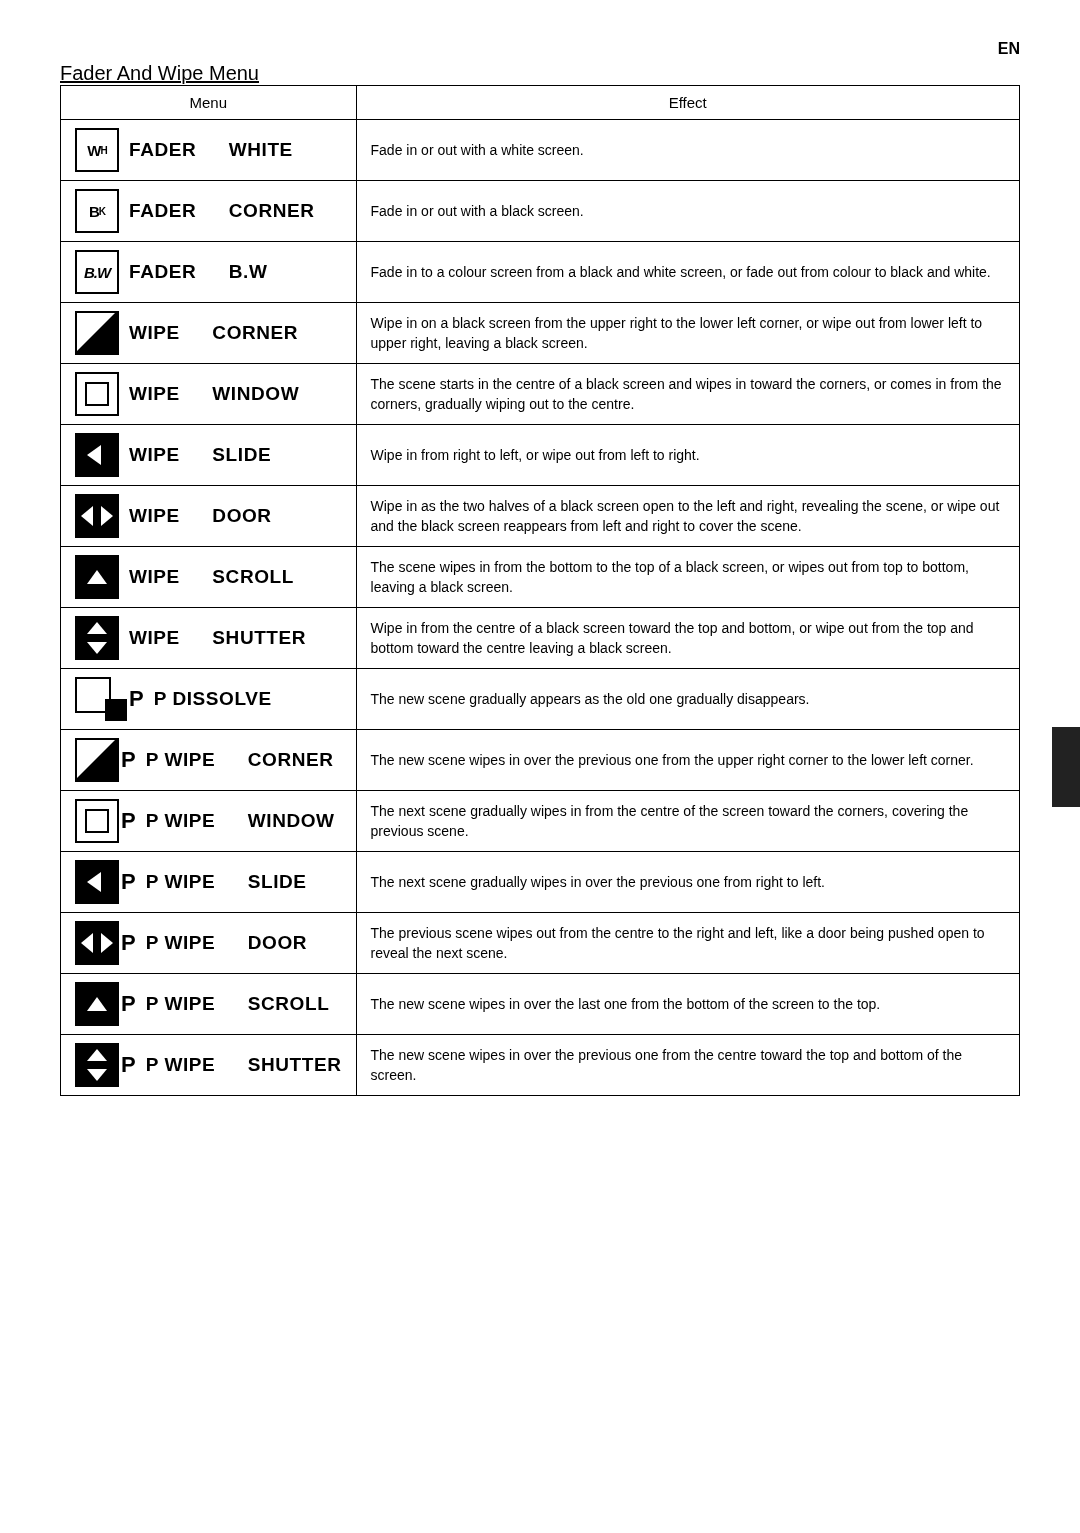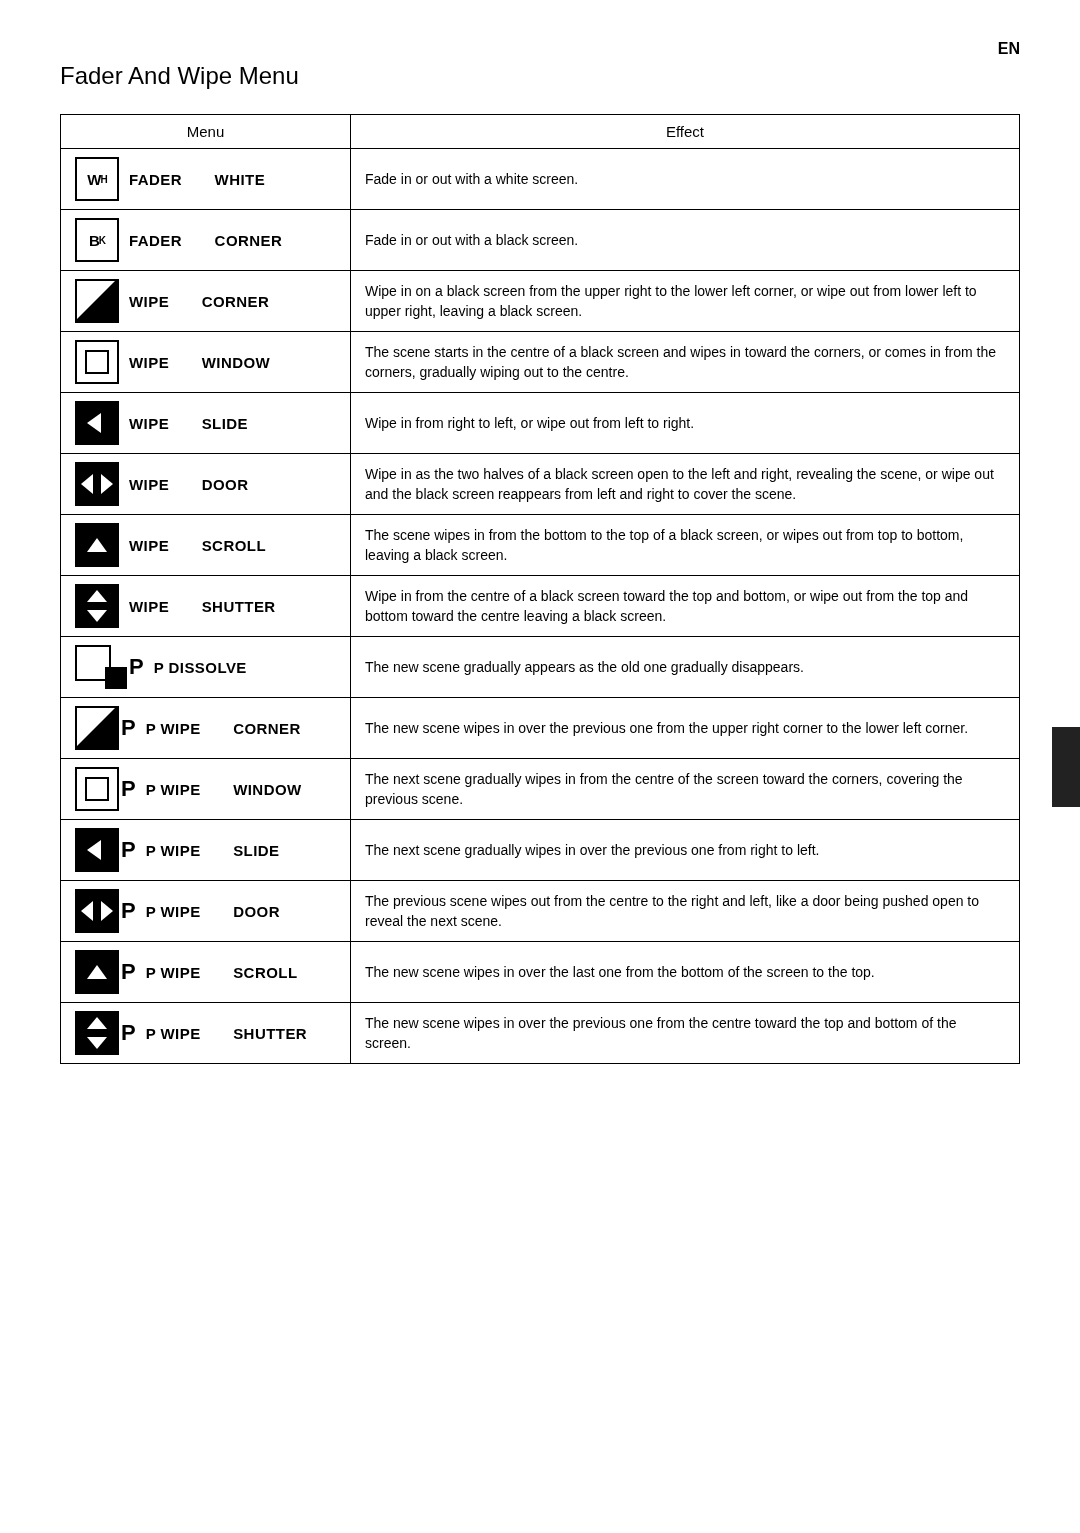--- a/index.html
+++ b/index.html
@@ -14,23 +14,24 @@
     }
 
     .lang-label {
       text-align: right;
       font-size: 16px;
       font-weight: bold;
       margin-bottom: 4px;
     }
 
     .page-title {
-      font-size: 24px;
+      font-size: 20px;
       font-weight: normal;
-      margin-bottom: 24px;
+      margin-bottom: 0;
+      text-decoration: underline;
     }
 
     table {
       width: 100%;
       border-collapse: collapse;
       border: 1.5px solid #000;
     }
 
     thead tr th {
       border: 1.5px solid #000;
@@ -70,21 +71,21 @@
       height: 44px;
       border: 2.5px solid #000;
       font-size: 18px;
       font-weight: bold;
       flex-shrink: 0;
       background: #fff;
     }
 
     .menu-text {
       font-weight: bold;
-      font-size: 15px;
+      font-size: 19px;
       letter-spacing: 0.03em;
     }
 
     
     .icon-corner {
       position: relative;
       background: #000;
       overflow: hidden;
     }
     .icon-corner::after {
@@ -221,20 +222,26 @@
         <td class="effect-cell">Fade in or out with a white screen.</td>
       </tr>
       <tr>
         <td class="menu-cell">
           <div class="menu-inner"><div class="icon-box" style="font-weight:bold;font-size:15px;letter-spacing:-1px;">B<sub style="font-size:10px;">K</sub></div><span class="menu-text">FADER</span>&nbsp;&nbsp;&nbsp;<span class="menu-text">CORNER</span></div>
         </td>
         <td class="effect-cell">Fade in or out with a black screen.</td>
       </tr>
       <tr>
         <td class="menu-cell">
+          <div class="menu-inner"><div class="icon-box" style="font-weight:bold;font-size:15px;letter-spacing:-1px; font-style:italic;">B.W</div><span class="menu-text">FADER</span>&nbsp;&nbsp;&nbsp;<span class="menu-text">B.W</span></div>
+        </td>
+        <td class="effect-cell">Fade in to a colour screen from a black and white screen, or fade out from colour to black and white.</td>
+      </tr>
+      <tr>
+        <td class="menu-cell">
           <div class="menu-inner"><div class="icon-box icon-corner"></div><span class="menu-text">WIPE</span>&nbsp;&nbsp;&nbsp;<span class="menu-text">CORNER</span></div>
         </td>
         <td class="effect-cell">Wipe in on a black screen from the upper right to the lower left corner, or wipe out from lower left to upper right, leaving a black screen.</td>
       </tr>
       <tr>
         <td class="menu-cell">
           <div class="menu-inner"><div class="icon-box icon-window" style="display:flex;align-items:center;justify-content:center;">
         <div class="icon-window-inner"></div>
       </div><span class="menu-text">WIPE</span>&nbsp;&nbsp;&nbsp;<span class="menu-text">WINDOW</span></div>
         </td>

